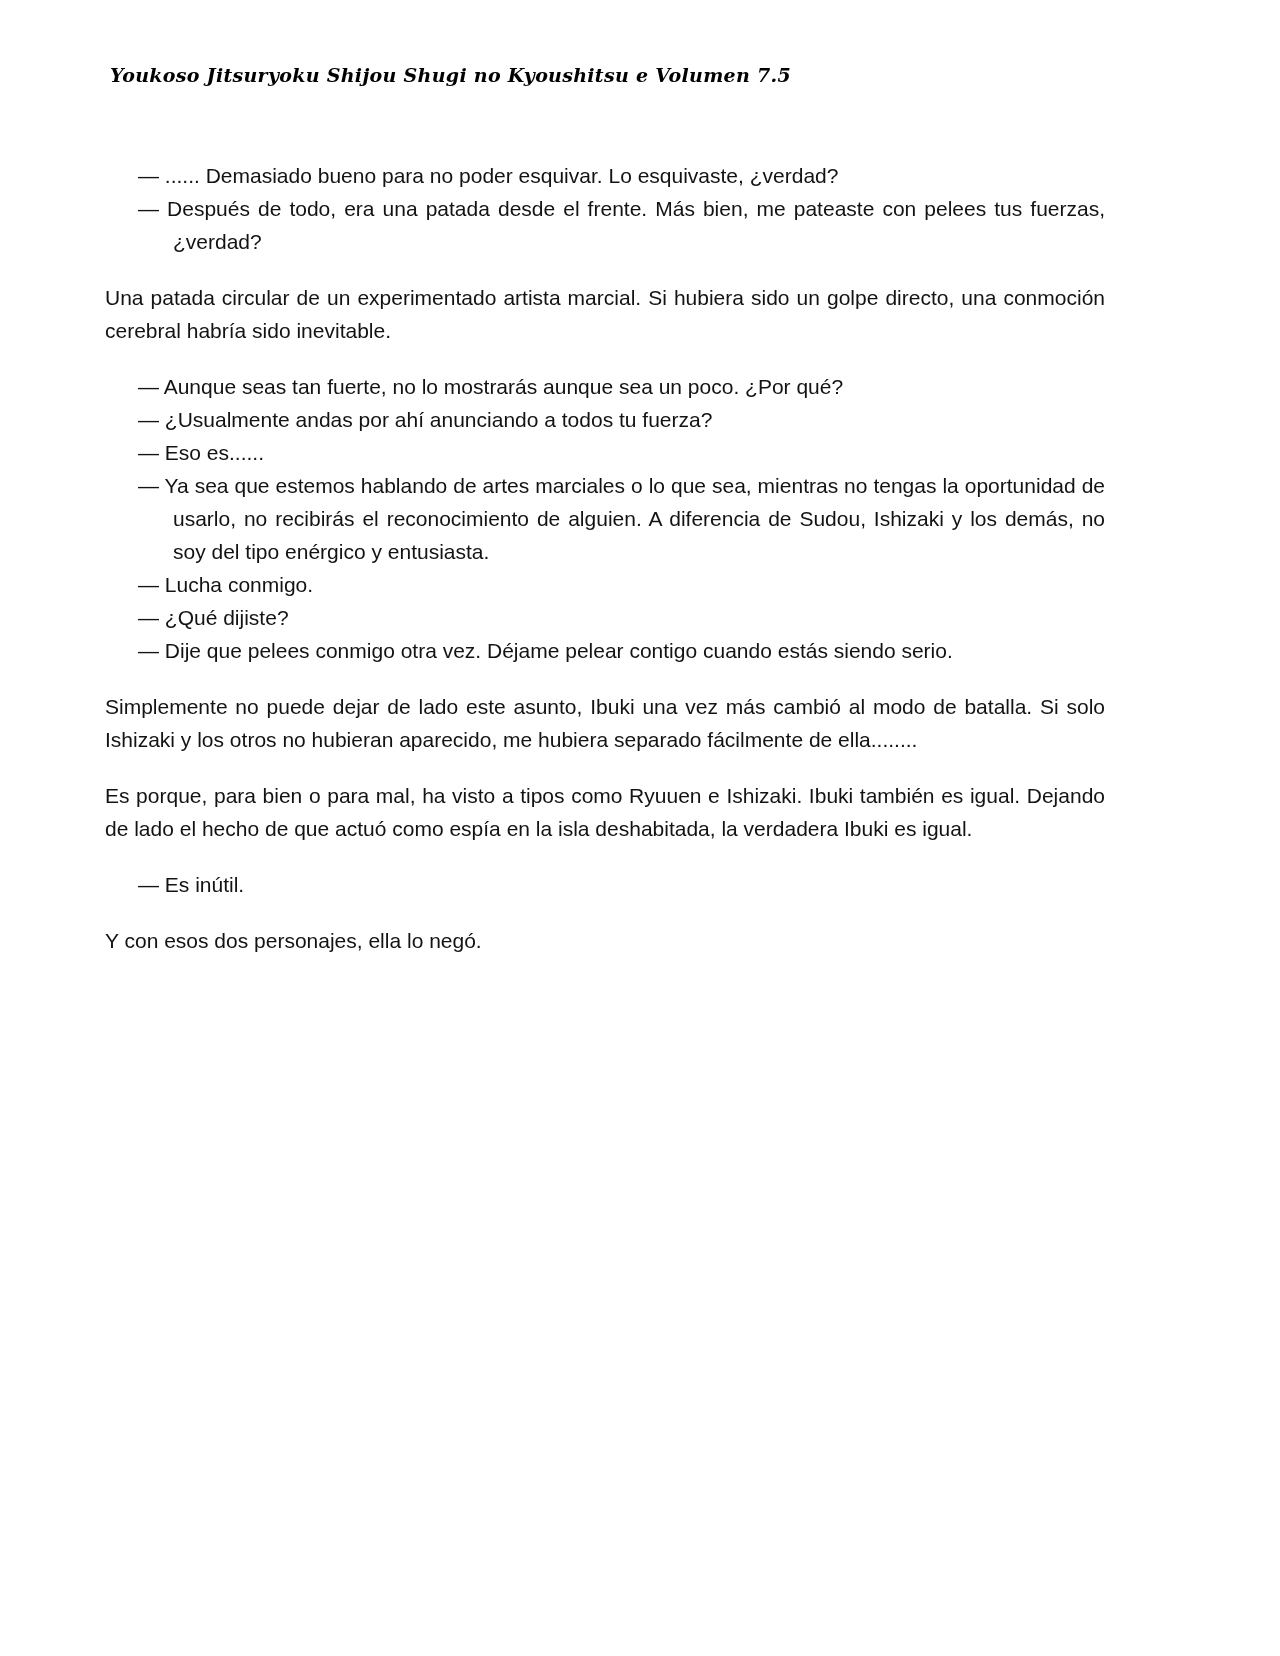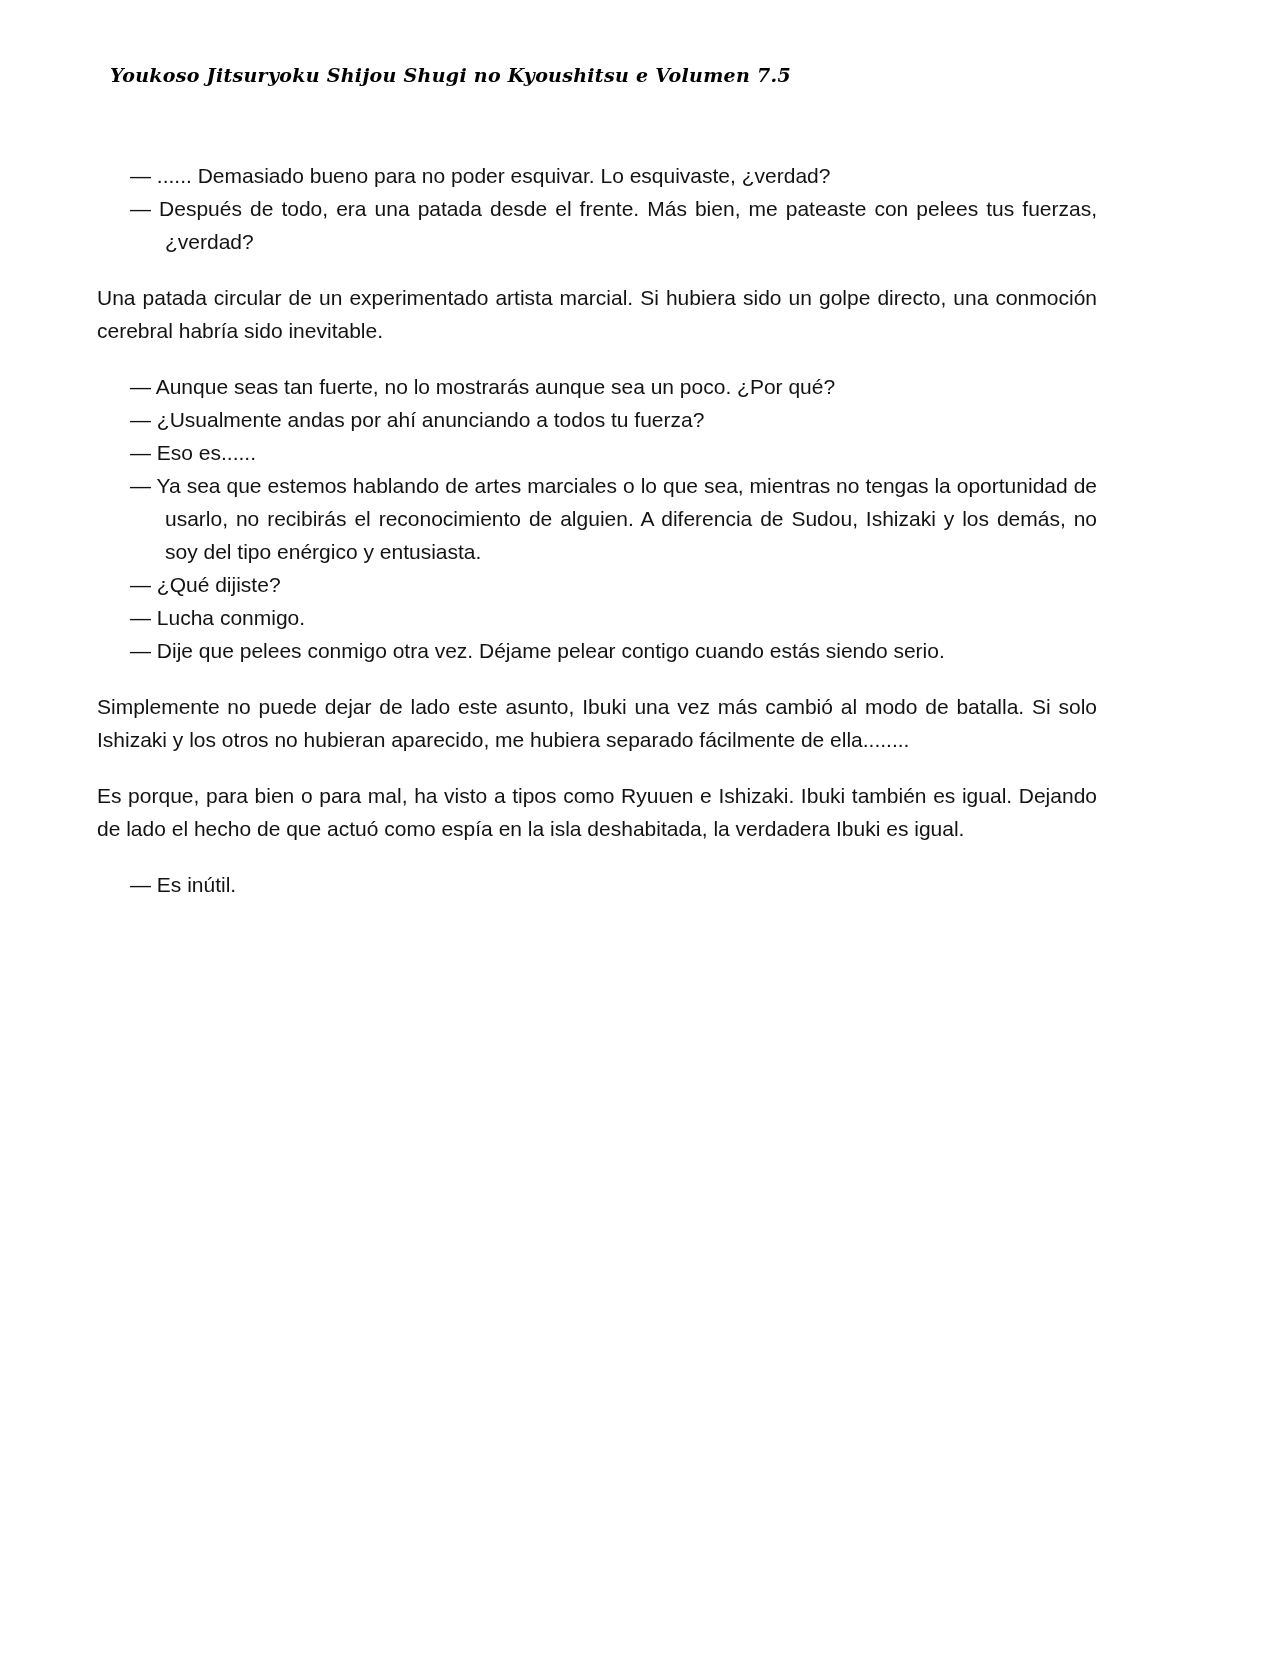--- a/index.html
+++ b/index.html
@@ -25,21 +25,21 @@
     font-family: "DejaVu Serif", serif;
     font-weight: bold;
     font-style: italic;
     font-size: 19px;
     letter-spacing: 0.3px;
     color: #000000;
   }
   .document-body {
     position: absolute;
     top: 136px;
-    left: 97px;
+    left: 105px;
     width: 1000px;
     font-size: 21px;
     line-height: 33px;
     text-align: justify;
     color: #131313;
   }
   .para {
     margin-top: 23px;
     text-align: justify;
   }
@@ -85,29 +85,30 @@
       <div class="dialogue-block">
         <p class="dialogue-line">— ...... Demasiado bueno para no poder esquivar. Lo esquivaste, ¿verdad?</p>
         <p class="dialogue-line">— Después de todo, era una patada desde el frente. Más bien, me pateaste con pelees tus fuerzas, ¿verdad?</p>
       </div>
       <p class="para">Una patada circular de un experimentado artista marcial. Si hubiera sido un golpe directo, una conmoción cerebral habría sido inevitable.</p>
       <div class="dialogue-block">
         <p class="dialogue-line">— Aunque seas tan fuerte, no lo mostrarás aunque sea un poco. ¿Por qué?</p>
         <p class="dialogue-line">— ¿Usualmente andas por ahí anunciando a todos tu fuerza?</p>
         <p class="dialogue-line">— Eso es......</p>
         <p class="dialogue-line">— Ya sea que estemos hablando de artes marciales o lo que sea, mientras no tengas la oportunidad de usarlo, no recibirás el reconocimiento de alguien. A diferencia de Sudou, Ishizaki y los demás, no soy del tipo enérgico y entusiasta.</p>
+        <p class="dialogue-line">— Lucha conmigo.</p>
         <p class="dialogue-line">— ¿Qué dijiste?</p>
-        <p class="dialogue-line">— Lucha conmigo.</p>
         <p class="dialogue-line">— Dije que pelees conmigo otra vez. Déjame pelear contigo cuando estás siendo serio.</p>
       </div>
       <p class="para">Simplemente no puede dejar de lado este asunto, Ibuki una vez más cambió al modo de batalla. Si solo Ishizaki y los otros no hubieran aparecido, me hubiera separado fácilmente de ella........</p>
       <p class="para">Es porque, para bien o para mal, ha visto a tipos como Ryuuen e Ishizaki. Ibuki también es igual. Dejando de lado el hecho de que actuó como espía en la isla deshabitada, la verdadera Ibuki es igual.</p>
       <div class="dialogue-block">
         <p class="dialogue-line">— Es inútil.</p>
       </div>
+      <p class="para">Y con esos dos personajes, ella lo negó.</p>
     </div>
 
   <div class="footer">
     <div class="footer-rule" style="border-top-color: rgb(63, 36, 36); border-bottom-color: rgb(63, 36, 36);"></div>
     <div class="footer-row">
       <span>Youkoso Translations</span>
       <span>Página 32</span>
     </div>
   </div>
 

